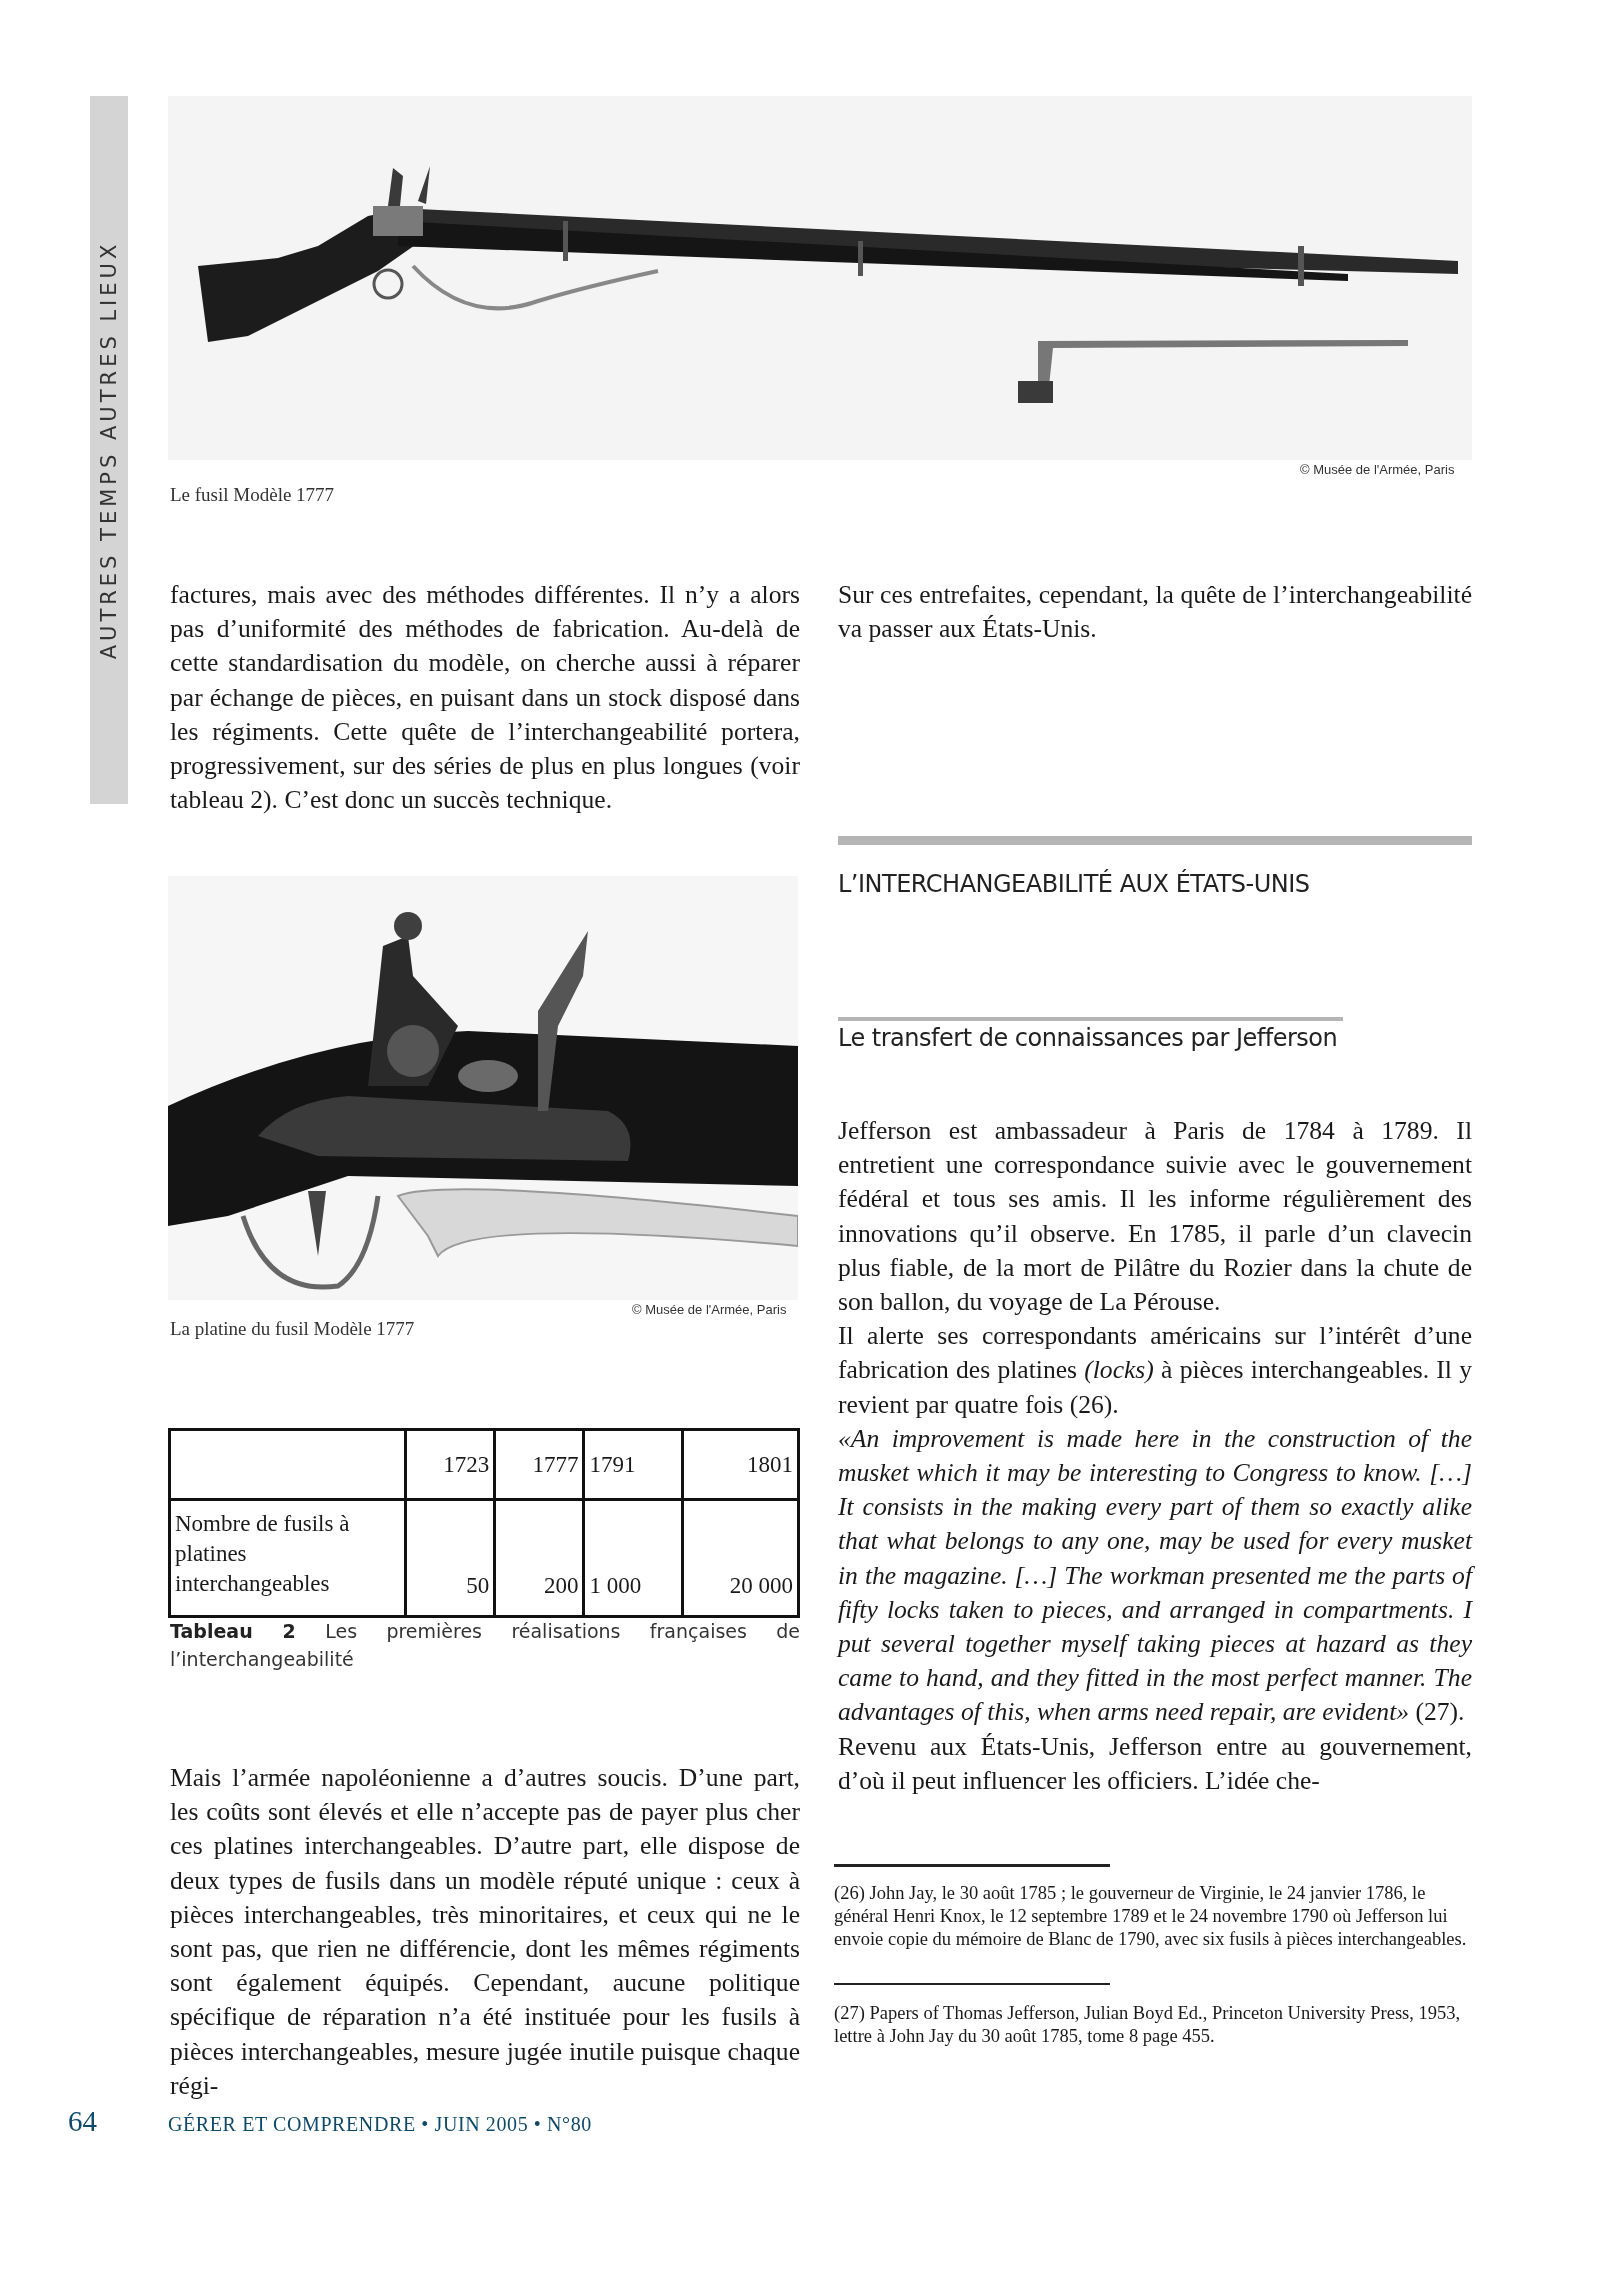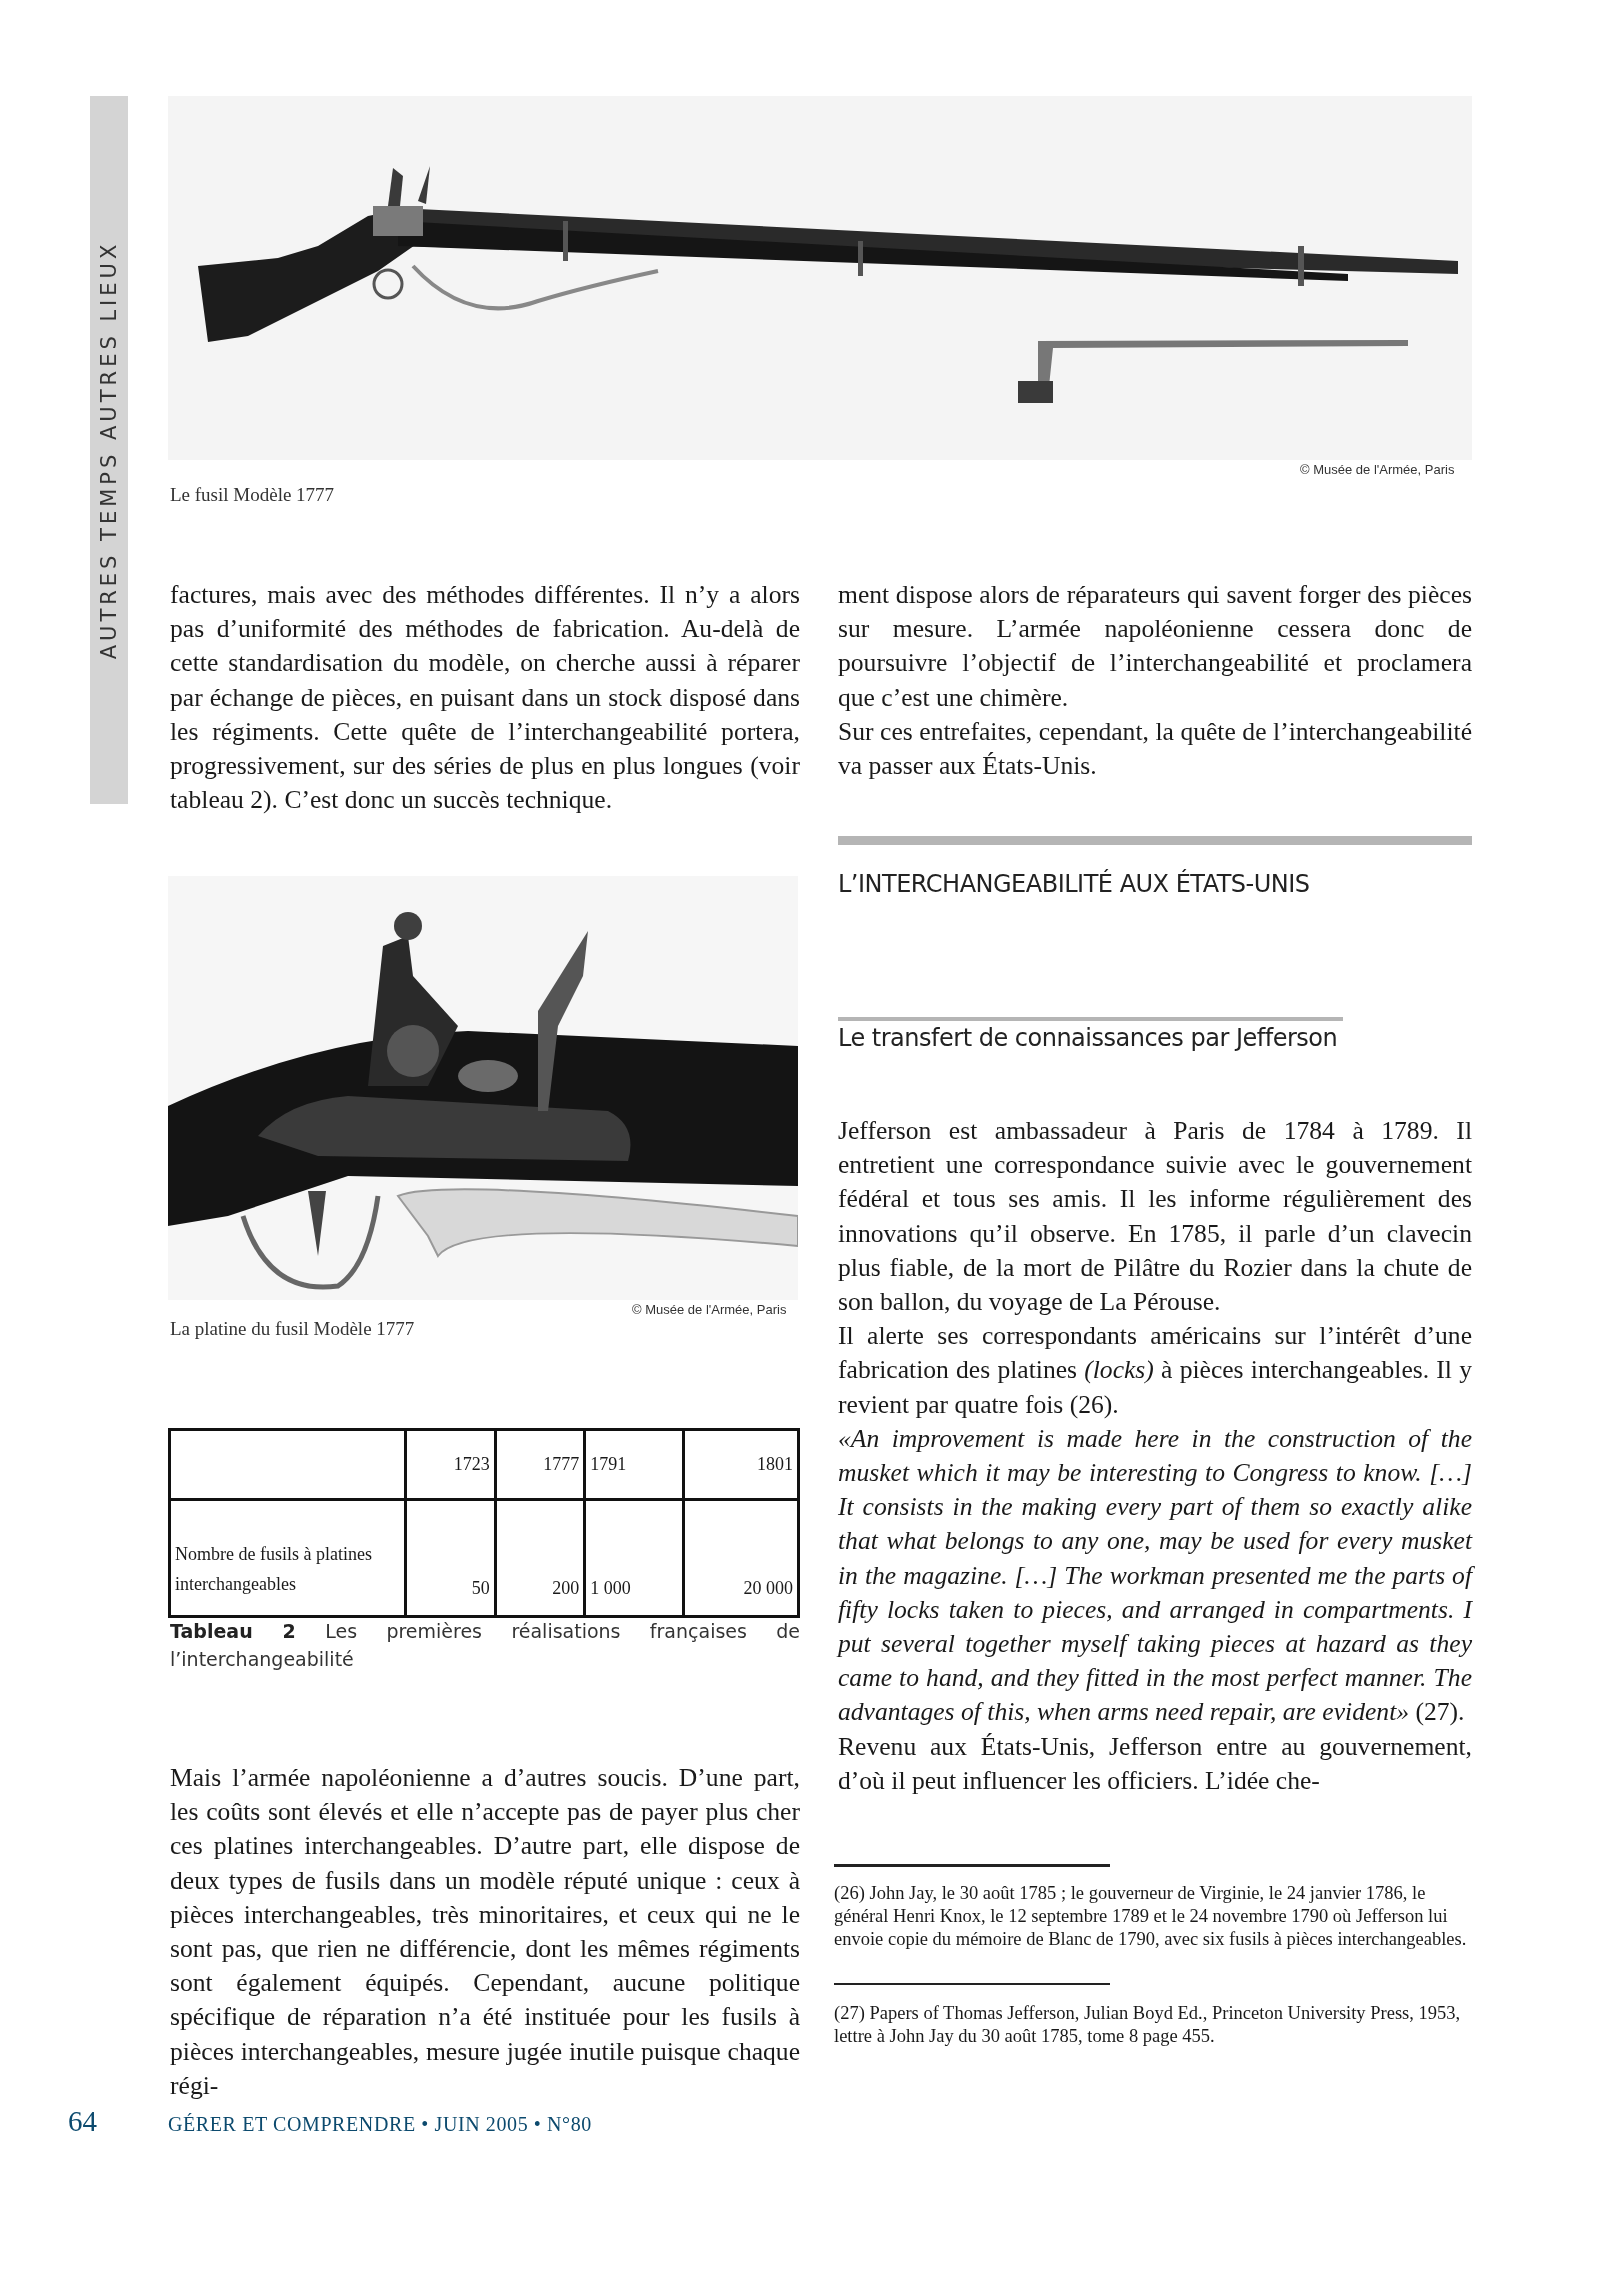--- a/index.html
+++ b/index.html
@@ -28,21 +28,21 @@
   .rule-thick { position: absolute; left: 838px; top: 836px; width: 634px; height: 9px;
                 background: #b5b5b5; }
   .section-title { position: absolute; left: 838px; top: 870px; font-family: "DejaVu Sans", sans-serif;
                    font-size: 24px; color: #222; white-space: nowrap; letter-spacing: -0.5px; }
   .rule-thin { position: absolute; left: 838px; top: 1017px; width: 505px; height: 4px;
                background: #b5b5b5; }
   .sub-title { position: absolute; left: 838px; top: 1024px; font-family: "DejaVu Sans", sans-serif;
                font-size: 24px; color: #222; white-space: nowrap; letter-spacing: -0.5px; }
 
   table.data-table { position: absolute; left: 168px; top: 1428px; width: 632px;
-                     border-collapse: collapse; font-size: 18px; }
+                     border-collapse: collapse; font-size: 23px; }
   table.data-table td { border: 3px solid #111; padding: 0 4px; vertical-align: bottom; }
   table.data-table tr.head td { height: 67px; vertical-align: middle; }
   table.data-table tr.body td { height: 98px; padding-bottom: 16px; }
   .num { text-align: right; }
   .c-label { width: 225px; line-height: 30px; }
 
   .table-caption { position: absolute; left: 170px; top: 1617px; width: 630px;
                    font-family: "DejaVu Sans", sans-serif; font-size: 19px; line-height: 28px;
                    color: #333; text-align: justify; }
   .table-caption b { font-weight: bold; color: #222; }
@@ -141,21 +141,20 @@
 <div class="table-caption">
   <b>Tableau 2</b>
   <span>Les premières réalisations françaises de l’interchangeabilité</span>
 </div>
 
 <div class="col col-left" style="top:1761px;">
   <p>Mais l’armée napoléonienne a d’autres soucis. D’une part, les coûts sont élevés et elle n’accepte pas de payer plus cher ces platines interchangeables. D’autre part, elle dispose de deux types de fusils dans un modèle réputé unique : ceux à pièces interchangeables, très minoritaires, et ceux qui ne le sont pas, que rien ne différencie, dont les mêmes régiments sont également équipés. Cependant, aucune politique spécifique de réparation n’a été instituée pour les fusils à pièces interchangeables, mesure jugée inutile puisque chaque régi-</p>
 </div>
 
 <div class="col col-right" style="top:578px;">
-  <p>ment dispose alors de réparateurs qui savent forger des pièces sur mesure. L’armée napoléonienne cessera donc de poursuivre l’objectif de l’interchangeabilité et proclamera que c’est une chimère.</p>
   <p>Sur ces entrefaites, cependant, la quête de l’interchangeabilité va passer aux États-Unis.</p>
 </div>
 
 <div class="rule-thick"></div>
 <div class="section-title">L’INTERCHANGEABILITÉ AUX ÉTATS-UNIS</div>
 <div class="rule-thin"></div>
 <div class="sub-title">Le transfert de connaissances par Jefferson</div>
 
 <div class="col col-right" style="top:1103px;margin-top:11px;">
   <p>Jefferson est ambassadeur à Paris de 1784 à 1789. Il entretient une correspondance suivie avec le gouvernement fédéral et tous ses amis. Il les informe régulièrement des innovations qu’il observe. En 1785, il parle d’un clavecin plus fiable, de la mort de Pilâtre du Rozier dans la chute de son ballon, du voyage de La Pérouse.</p>

